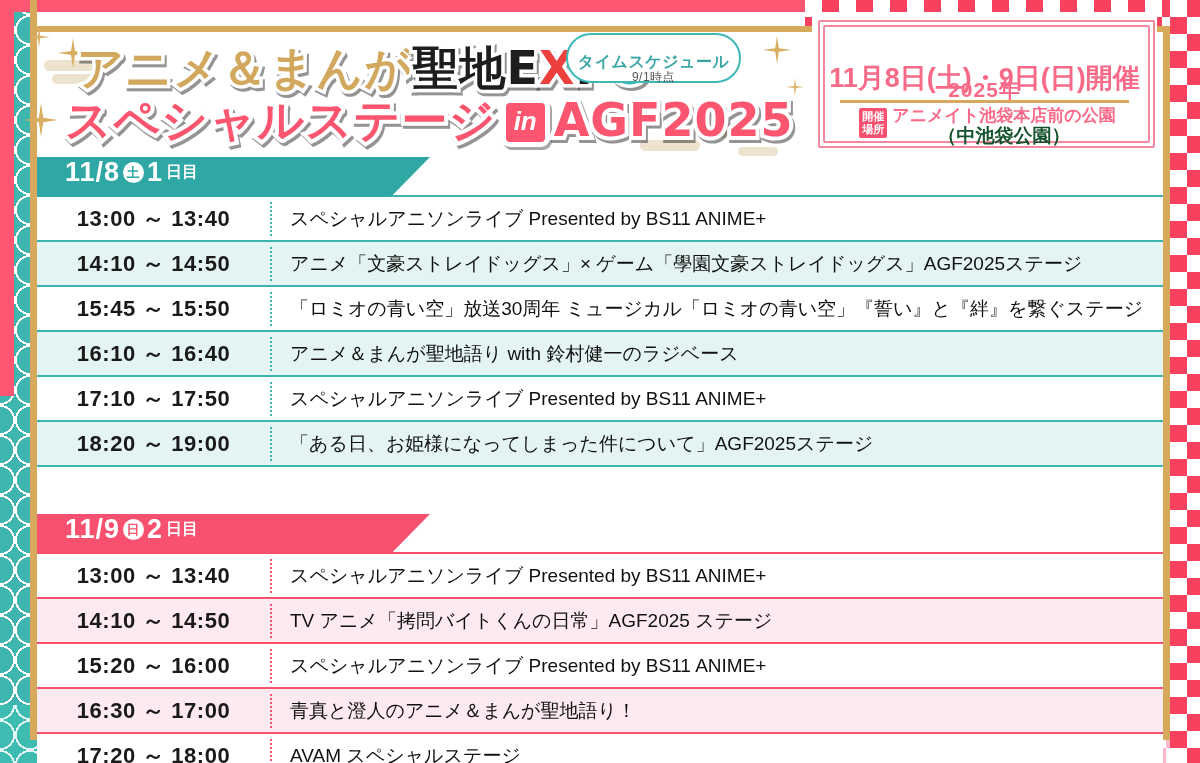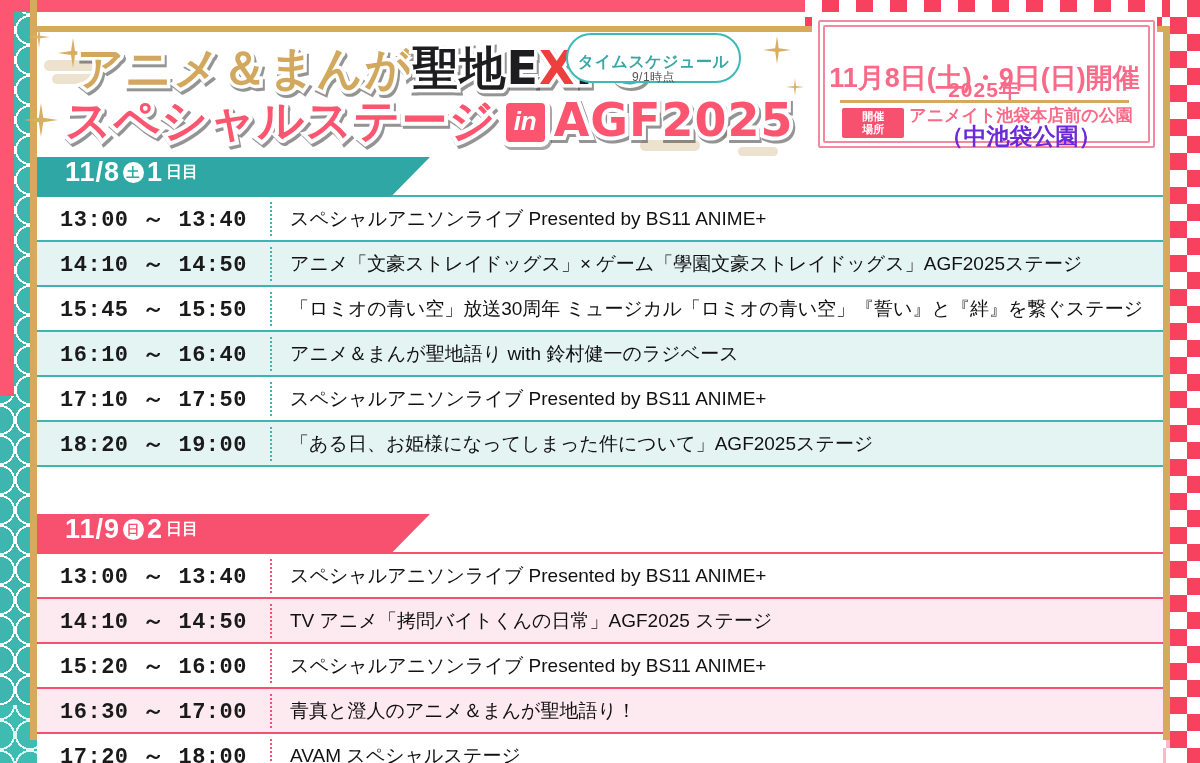--- a/index.html
+++ b/index.html
@@ -167,25 +167,25 @@
     position:absolute;top:48px;width:100%;font-size:27px;color:#f86a87;
     font-weight:bold;letter-spacing:0px;
   }
   .ib-rule{position:absolute;left:28px;right:28px;top:88px;height:3px;background:#d6a95c;}
   .ib-venue-row{
     position:absolute;top:94px;left:20px;right:14px;
     display:flex;align-items:flex-start;justify-content:center;gap:5px;
   }
   .ib-tag{
     background:#f8516f;color:#ffffff;font-size:11px;font-weight:bold;
-    line-height:13px;padding:2px 20px;border-radius:2px;text-align:center;
+    line-height:13px;padding:2px 3px;border-radius:2px;text-align:center;
     flex:0 0 auto;margin-top:2px;letter-spacing:0;
   }
   .ib-venue-txt{font-size:17px;color:#f86a87;font-weight:bold;line-height:20px;text-align:center;}
-  .ib-venue-sub{font-size:23px;color:#6d28d9;font-weight:bold;line-height:20px;}
+  .ib-venue-sub{font-size:19px;color:#14532d;font-weight:bold;line-height:20px;}
 
   
   .day-block{position:absolute;left:37px;}
   .day-banner{
     position:relative;height:40px;width:393px;
     display:flex;align-items:flex-start;
     padding-left:28px;box-sizing:border-box;
     clip-path:polygon(0 0, 100% 0, 90% 100%, 0 100%);
   }
   .day-banner.teal{background:#2fa8a5;}
@@ -212,21 +212,21 @@
   .d1 .sep{border-left:2px dotted #3cb5b0;}
   
   .d2 .srow{border-top:2px solid #f8516f;border-bottom:2px solid #f8516f;margin-top:-2px;}
   .d2 .srow.odd{background:#ffffff;}
   .d2 .srow.even{background:#fdeaf0;}
   .d2 .sep{border-left:2px dotted #f8516f;}
 
   .time{
     width:233px;flex:0 0 233px;text-align:center;
     font-size:22px;font-weight:bold;color:#1a1a1a;letter-spacing:.5px;
-    font-family:Liberation Mono, monospace;
+    font-family:Liberation Sans, sans-serif;
   }
   .sep{height:34px;flex:0 0 0px;}
   .title-cell{
     flex:1 1 auto;padding-left:18px;font-size:19px;color:#111111;
     letter-spacing:0;white-space:nowrap;overflow:hidden;
   }
 </style>
 </head>
 <body>
 

